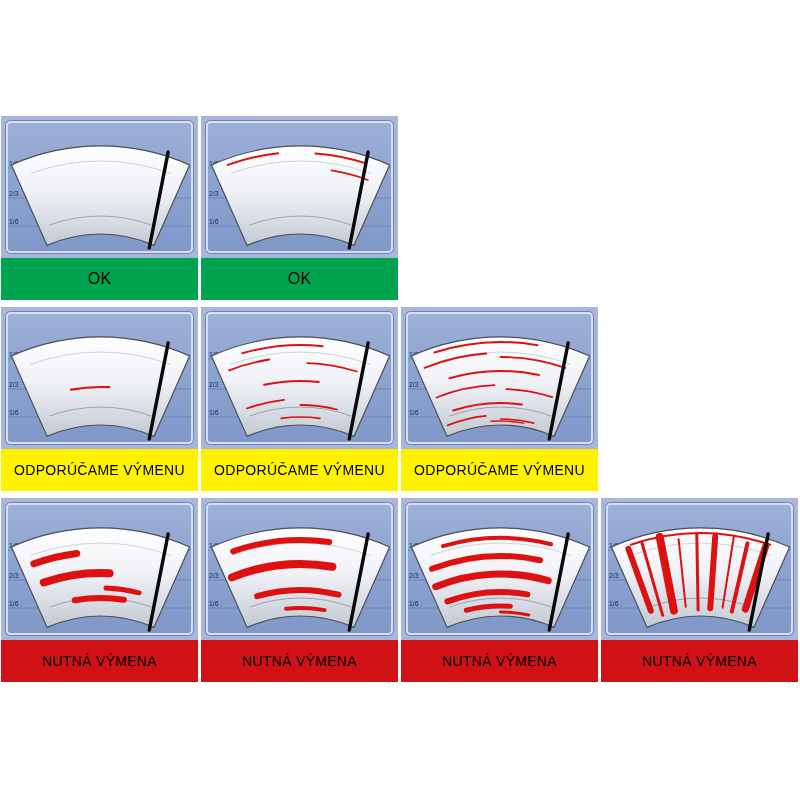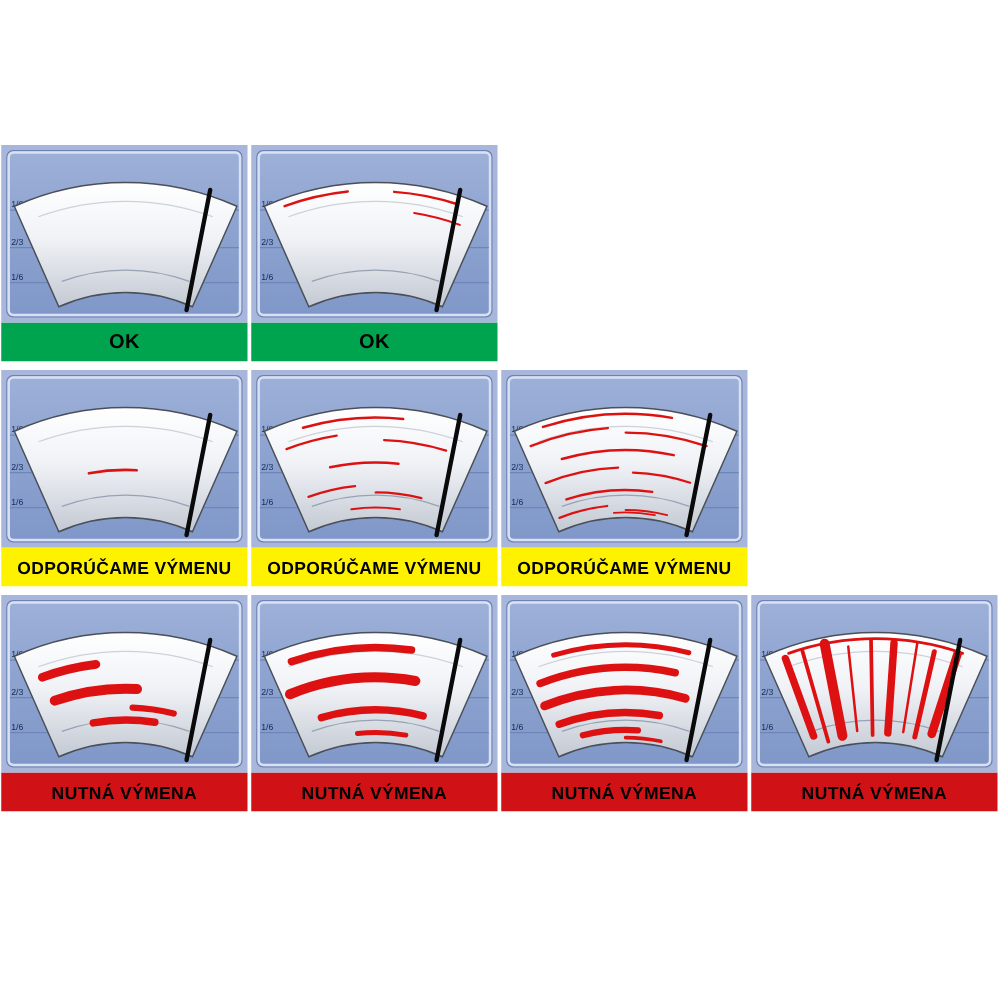--- a/index.html
+++ b/index.html
@@ -3,21 +3,21 @@
 <meta charset="utf-8">
 <style>
   *{box-sizing:border-box}
   html,body{margin:0;padding:0}
   body{width:800px;height:800px;background:#ffffff;font-family:"Liberation Sans",sans-serif;position:relative;overflow:hidden}
   .board{position:absolute;top:116px;left:1px}
   .row{display:flex;gap:3px;margin-bottom:7px}
   .tile{width:197px;display:flex;flex-direction:column}
   .pic{height:142px;position:relative}
   .pic svg{display:block}
-  .banner{height:31px;display:flex;align-items:center;justify-content:center;font-weight:700;font-size:14px;color:#000;letter-spacing:.3px;white-space:nowrap}
+  .banner{height:42px;display:flex;align-items:center;justify-content:center;font-weight:400;font-size:14px;color:#000;letter-spacing:.3px;white-space:nowrap}
   .banner.big{font-size:16px}
 </style>
 </head>
 <body>
 
 <svg width="0" height="0" style="position:absolute" aria-hidden="true">
   <defs>
     <linearGradient id="panelGrad" x1="0" y1="0" x2="0" y2="1">
       <stop offset="0" stop-color="#9DB0D8"></stop>
       <stop offset="0.5" stop-color="#8CA2CF"></stop>

